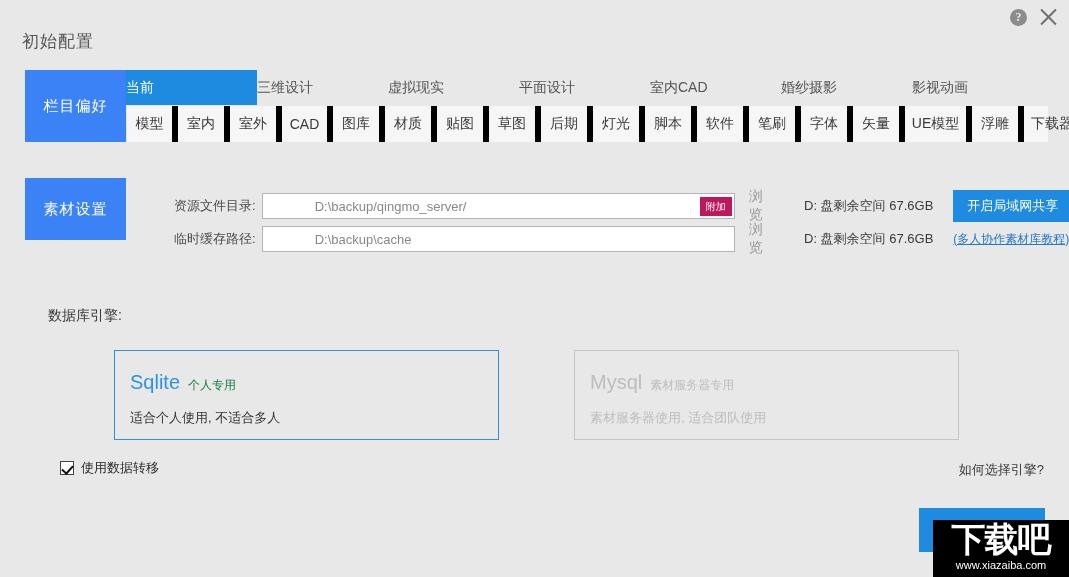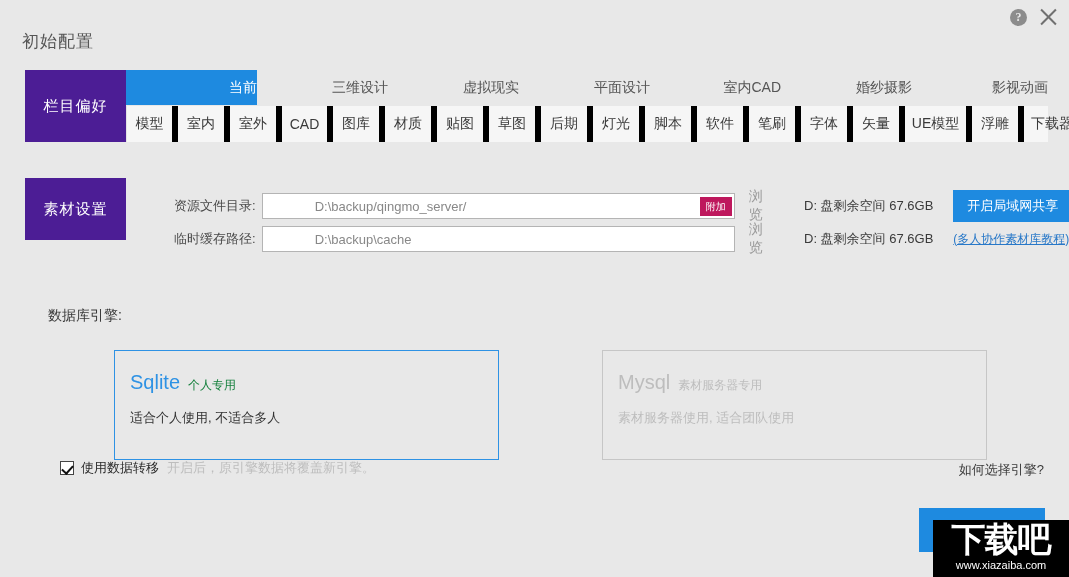--- a/index.html
+++ b/index.html
@@ -22,30 +22,30 @@
   .close-ico::before, .close-ico::after {
     content: ""; position: absolute; left: 1px; top: 10px; width: 21px; height: 2px;
     background: #707070; }
   .close-ico::before { transform: rotate(45deg); }
   .close-ico::after  { transform: rotate(-45deg); }
 
   
   .title { position: absolute; left: 22px; top: 30px; font-size: 17px; color: #555; letter-spacing: 1px; }
 
   
-  .side-btn { position: absolute; width: 101px; background: #4c1d95; color: #fff;
+  .side-btn { position: absolute; width: 101px; background: #3b82f6; color: #fff;
               display: flex; align-items: center; justify-content: center;
               font-size: 15px; letter-spacing: 1px; cursor: pointer; }
   #side-pref { left: 25px; top: 70px; height: 72px; }
   #side-mat  { left: 25px; top: 178px; height: 62px; }
 
   
   .tabs-top { position: absolute; left: 126px; top: 70px; height: 35px; width: 922px;
               display: flex; }
-  .tab-top { flex: 0 0 auto; display: flex; align-items: center; justify-content: flex-end;
+  .tab-top { flex: 0 0 auto; display: flex; align-items: center; justify-content: flex-start;
              font-size: 14px; color: #555; cursor: pointer; height: 35px; }
   .tab-top.active { background: #1e8ae0; color: #fff; }
 
   .tabs-sub { position: absolute; left: 126px; top: 106px; height: 36px; width: 922px;
               display: flex; background: #f6f6f6; }
   .tab-sub { flex: 0 0 auto; display: flex; align-items: center; justify-content: center;
              font-size: 14px; color: #3a3a3a; cursor: pointer;
              border-right: 6px solid #000000; height: 36px; }
   .tab-sub:first-child { border-left: 1px solid #e3e3e3; }
 
@@ -66,23 +66,23 @@
                 padding: 0 6px; line-height: 19px; cursor: pointer; margin-left: 36px; }
   .browse { font-size: 14px; color: #9a9a9a; margin-left: 14px; cursor: pointer; }
   .disk { font-size: 13px; color: #3a3a3a; margin-left: 28px; white-space: nowrap; }
   .lan-btn { margin-left: 20px; background: #1e8ae0; color: #fff; font-size: 13px;
              padding: 7px 14px; cursor: pointer; white-space: nowrap; }
   .lan-link { margin-left: 20px; font-size: 12px; color: #2878c8;
               text-decoration: underline; cursor: pointer; white-space: nowrap; }
 
   
   .db-label { position: absolute; left: 48px; top: 307px; font-size: 14px; color: #3a3a3a; }
-  .card { position: absolute; top: 350px; width: 385px; height: 110px; background: transparent; }
+  .card { position: absolute; top: 350px; width: 385px; height: 90px; background: transparent; }
   #card-sqlite { left: 114px; border: 1px solid #2e92e4; cursor: pointer; }
-  #card-mysql  { left: 574px; border: 1px solid #c6c6c6; cursor: pointer; margin-left: 28px; }
+  #card-mysql  { left: 574px; border: 1px solid #c6c6c6; cursor: pointer; }
   .card-head { position: absolute; left: 15px; top: 20px; display: flex; align-items: baseline; }
   .card-name { font-size: 20px; font-family: "Liberation Sans", sans-serif; }
   .card-tag { font-size: 12px; margin-left: 8px; }
   .card-desc { position: absolute; left: 15px; top: 58px; font-size: 13px; }
   #card-sqlite .card-name { color: #2e92e4; }
   #card-sqlite .card-tag  { color: #15803d; }
   #card-sqlite .card-desc { color: #333; }
   #card-mysql .card-name, #card-mysql .card-tag, #card-mysql .card-desc { color: #bdbdbd; }
 
   
@@ -246,21 +246,20 @@
     <div class="card-head">
       <span class="card-name">Mysql</span>
       <span class="card-tag">素材服务器专用</span>
     </div>
     <div class="card-desc">素材服务器使用, 适合团队使用</div>
   </div>
 
   <div class="chk-row">
     <div class="chkbox"></div>
     <div class="chk-label">使用数据转移</div>
-    <div class="chk-note">开启后，原引擎数据将覆盖新引擎。</div>
   </div>
 
   <div class="how-link">如何选择引擎?</div>
 
   <div class="confirm-btn">确定</div>
 
   <div class="watermark">
     <div class="wm-main">下载吧</div>
     <div class="wm-sub">www.xiazaiba.com</div>
   </div>

